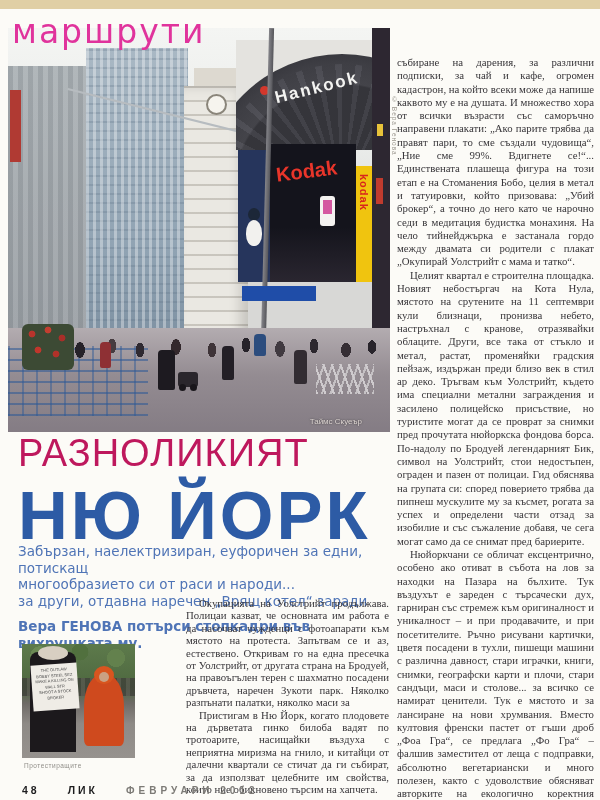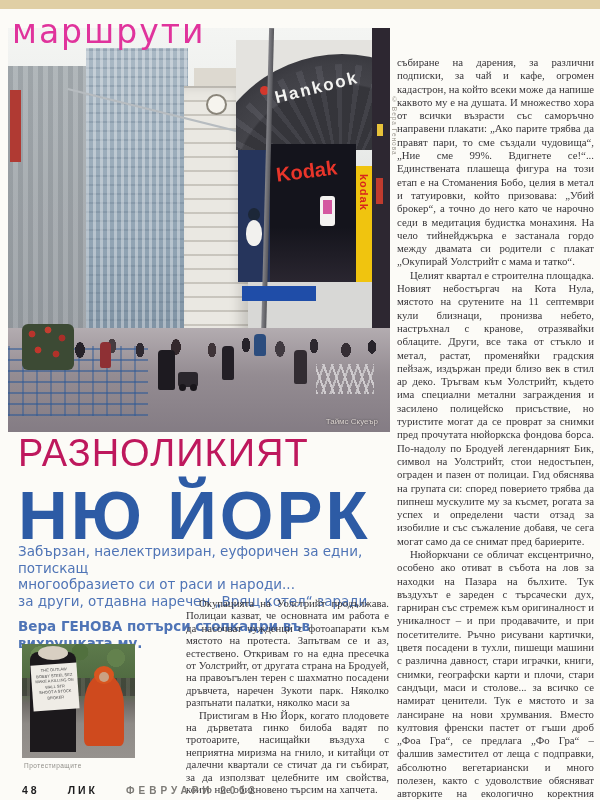--- a/index.html
+++ b/index.html
@@ -89,21 +89,21 @@
       background:repeating-linear-gradient(70deg,#cfcbce 0 2px,rgba(0,0,0,0) 2px 8px),
                  repeating-linear-gradient(-70deg,#c5c1c4 0 2px,rgba(0,0,0,0) 2px 8px);}
   .flowers{position:absolute;left:14px;top:296px;width:52px;height:46px;
       background:
        radial-gradient(circle 5px at 10px 10px,#b8342c 70%,rgba(0,0,0,0) 71%),
        radial-gradient(circle 5px at 26px 6px,#c23e30 70%,rgba(0,0,0,0) 71%),
        radial-gradient(circle 5px at 40px 14px,#a92e28 70%,rgba(0,0,0,0) 71%),
        radial-gradient(circle 5px at 16px 26px,#c0362c 70%,rgba(0,0,0,0) 71%),
        radial-gradient(circle 5px at 34px 30px,#b03129 70%,rgba(0,0,0,0) 71%),
        #3c4a34;border-radius:6px;}
-  .photo-caption-overlay{position:absolute;right:12px;bottom:6px;font-family:"Liberation Sans",sans-serif;
+  .photo-caption-overlay{position:absolute;right:28px;bottom:6px;font-family:"Liberation Sans",sans-serif;
       font-size:8px;color:#ded6d2;text-shadow:0 0 2px rgba(0,0,0,.6);}
   .photo-credit{position:absolute;left:391px;top:96px;writing-mode:vertical-rl;
       font-family:"Liberation Sans",sans-serif;font-size:6.5px;color:#9a968e;letter-spacing:1px;z-index:5;}
 
   
   .title1{position:absolute;left:18px;top:432px;font-family:"Liberation Sans",sans-serif;
       font-weight:normal;font-size:38px;letter-spacing:1px;color:#be185d;}
   .title2{position:absolute;left:18px;top:476px;font-family:"Liberation Sans",sans-serif;
       font-weight:bold;font-size:69px;letter-spacing:3px;color:#2d5ba5;}
 

